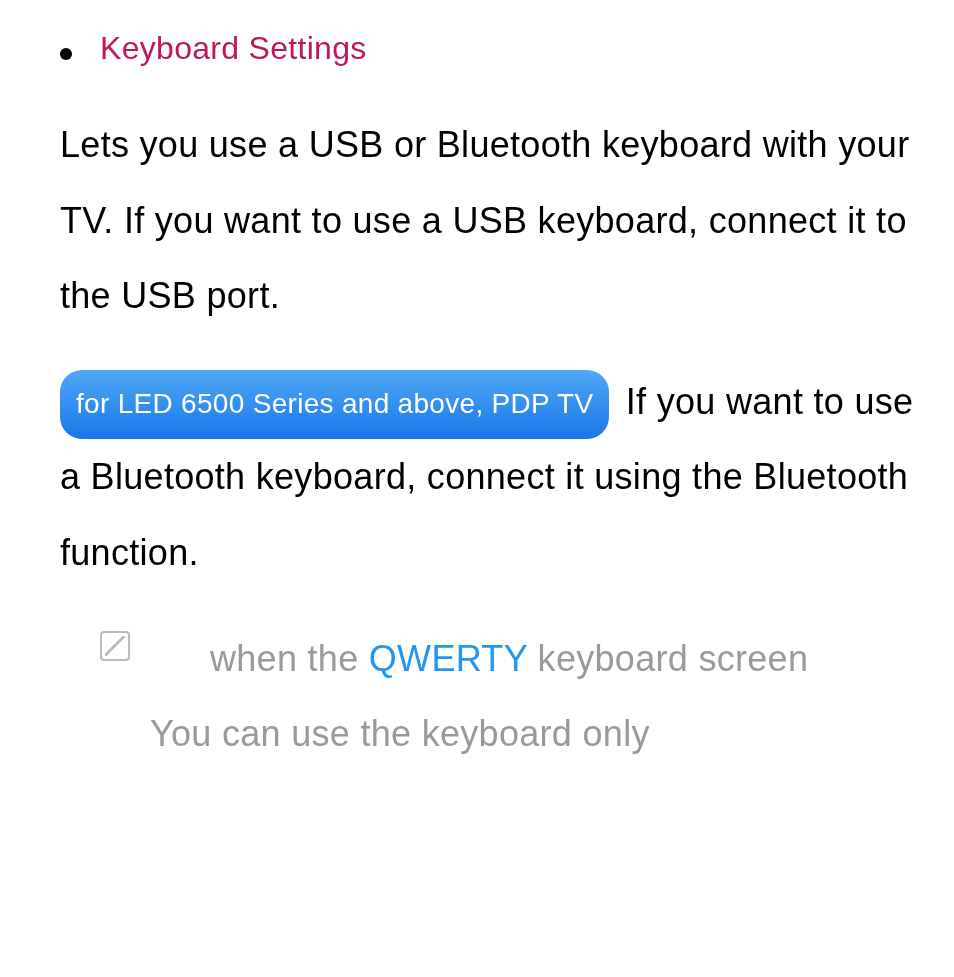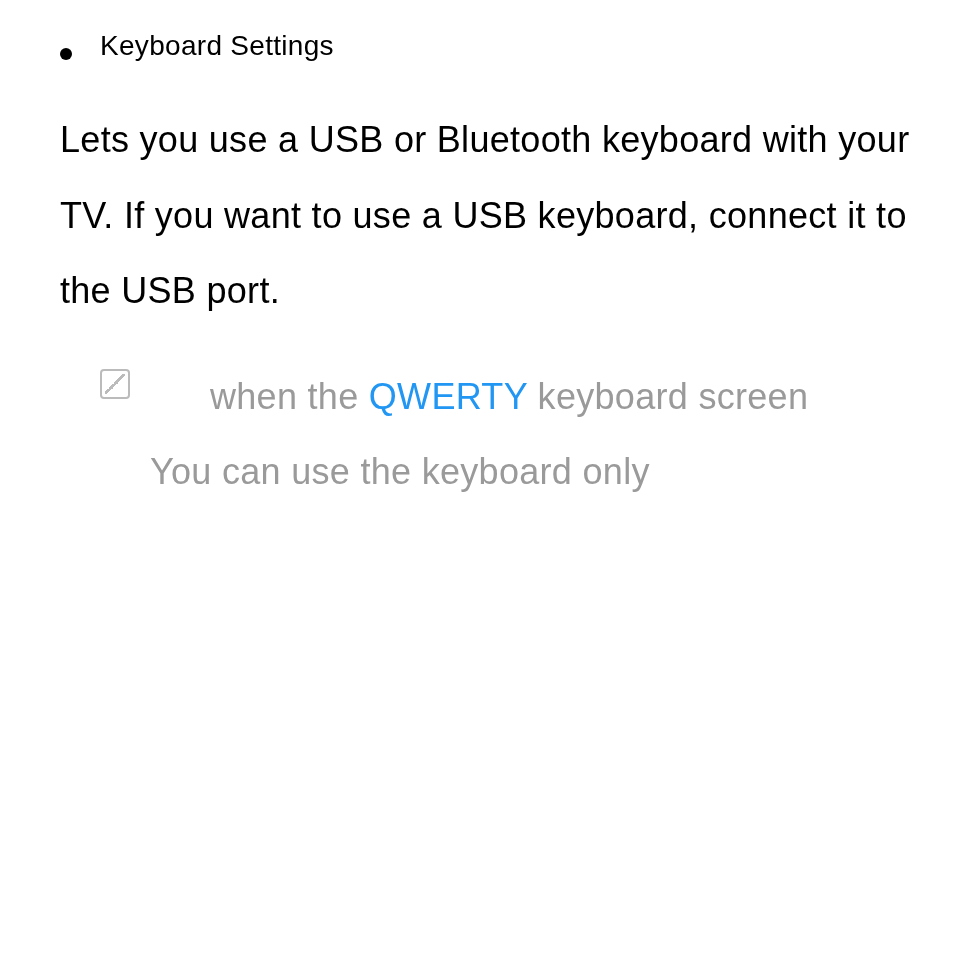--- a/index.html
+++ b/index.html
@@ -35,22 +35,22 @@
     .bullet {
       width: 12px;
       height: 12px;
       background: #000;
       border-radius: 50%;
       margin-top: 18px;
       margin-right: 28px;
       flex-shrink: 0;
     }
     .heading {
-      color: #000000;
-      font-size: 28px;
+      color: #be185d;
+      font-size: 32px;
       font-weight: 400;
       letter-spacing: 0.3px;
     }
     .body-text {
       color: #000;
       font-size: 36px;
       line-height: 2.1;
       margin-bottom: 30px;
       letter-spacing: 0.3px;
     }
@@ -108,20 +108,23 @@
 
 <div class="content">
 
   <div class="list-item">
     <div class="bullet"></div>
     <div class="heading">Keyboard Settings</div>
   </div>
 
   <div class="body-text">Lets you use a USB or Bluetooth keyboard with your TV. If you want to use a USB keyboard, connect it to the USB port.</div>
 
+  <div class="body-text">
+    <span class="pill">for LED 6500 Series and above, PDP TV</span><span> If you want to use a Bluetooth keyboard, connect it using the Bluetooth function.</span>
+  </div>
 
   <div class="note-block">
     <div class="note-icon"></div>
     <div>
       <div class="note-text note-indent">
         <span>when the </span><span class="blue-inline">QWERTY</span><span> keyboard screen</span>
       </div>
       <div class="note-text">You can use the keyboard only</div>
     </div>
   </div>

